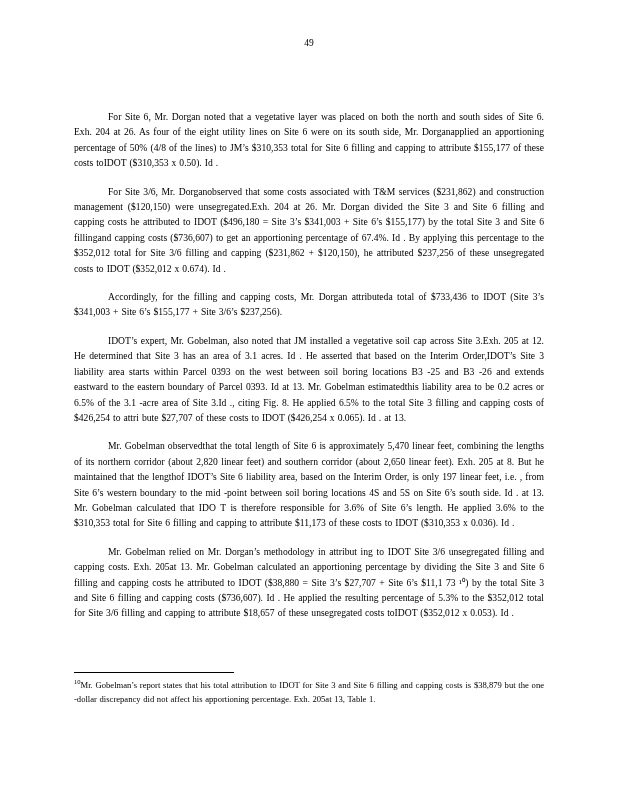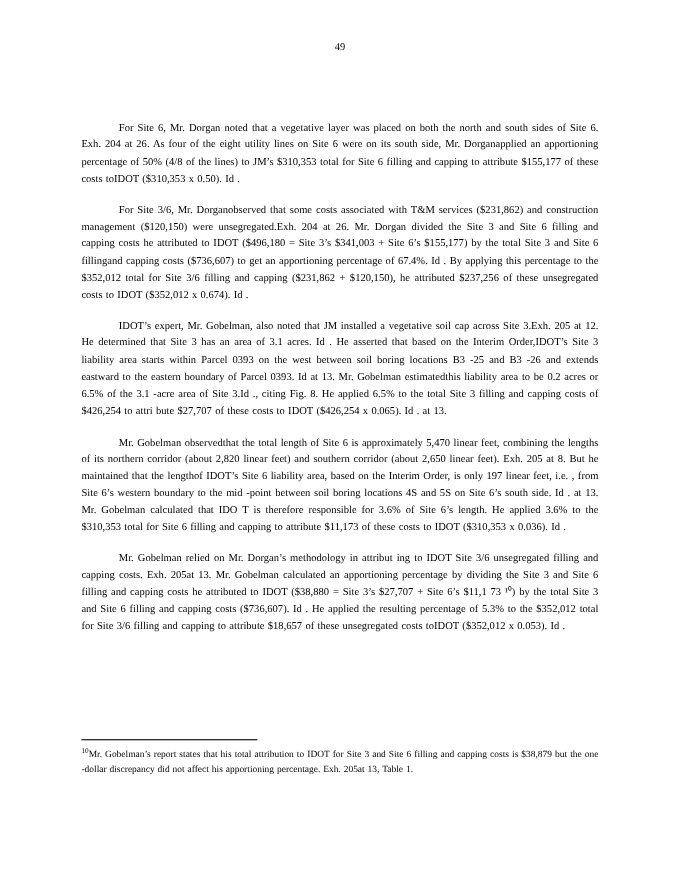--- a/index.html
+++ b/index.html
@@ -69,20 +69,21 @@
 </head>
 <body>
 
 <div class="page">
 
   <div class="page-number">49</div>
 
   <div class="body-block">
     <p class="para">For Site 6, Mr. Dorgan  noted that a vegetative  layer was placed  on both the north  and south  sides of Site 6.  Exh.  204  at 26.  As four of the eight utility lines on Site 6 were  on its south side,  Mr. Dorganapplied   an apportioning   percentage  of 50%  (4/8  of the lines)  to JM’s  $310,353 total  for  Site 6 filling  and capping   to attribute  $155,177   of these  costs  toIDOT  ($310,353  x 0.50).  Id  .</p>
     <p class="para">For  Site 3/6,  Mr. Dorganobserved    that  some  costs  associated   with  T&amp;M  services ($231,862)  and construction  management  ($120,150)  were  unsegregated.Exh.   204  at 26.  Mr. Dorgan  divided  the Site 3 and Site 6 filling  and capping  costs  he attributed  to IDOT  ($496,180  = Site 3’s  $341,003  + Site 6’s  $155,177)  by the total  Site 3 and Site 6 fillingand   capping   costs ($736,607)  to get an apportioning  percentage  of 67.4%.  Id  .  By applying  this percentage  to the $352,012  total  for Site 3/6 filling  and capping  ($231,862  + $120,150),  he attributed  $237,256  of these  unsegregated   costs  to IDOT  ($352,012  x 0.674).  Id  .</p>
+    <p class="para">Accordingly,   for the filling  and capping  costs,  Mr. Dorgan  attributeda   total  of $733,436 to IDOT  (Site  3’s  $341,003   + Site 6’s  $155,177   + Site 3/6’s  $237,256).</p>
     <p class="para">IDOT’s  expert,  Mr. Gobelman,  also  noted  that JM installed  a vegetative  soil cap across Site 3.Exh.  205  at 12.  He determined   that  Site 3 has an area  of 3.1 acres.  Id  .  He asserted  that based  on the Interim  Order,IDOT’s    Site  3 liability  area  starts  within  Parcel   0393  on the west between  soil boring  locations  B3 -25 and B3 -26 and extends  eastward  to the eastern  boundary  of Parcel   0393.  Id  at 13.  Mr. Gobelman  estimatedthis   liability  area  to be 0.2 acres  or 6.5%  of the 3.1 -acre  area  of Site 3.Id  ., citing   Fig.  8. He applied  6.5%  to the total  Site 3 filling  and capping costs  of $426,254  to attri bute  $27,707  of these  costs  to IDOT  ($426,254  x 0.065).  Id  .  at 13.</p>
     <p class="para">Mr. Gobelman  observedthat   the total  length  of Site 6 is approximately   5,470  linear  feet, combining   the  lengths  of its northern  corridor   (about  2,820  linear  feet)  and southern  corridor (about  2,650  linear  feet).  Exh.  205  at 8.  But he maintained   that the lengthof   IDOT’s  Site 6 liability   area,  based  on the Interim   Order,  is only  197  linear  feet,  i.e.  , from  Site 6’s  western boundary  to the mid -point  between  soil boring  locations  4S and 5S on Site 6’s  south  side. Id  . at 13.  Mr. Gobelman  calculated   that  IDO T is therefore  responsible   for 3.6%  of Site 6’s  length.   He applied  3.6%  to the $310,353  total  for Site 6 filling  and capping  to attribute  $11,173  of these costs  to IDOT  ($310,353  x 0.036).  Id  .</p>
     <p class="para">Mr. Gobelman  relied  on Mr. Dorgan’s  methodology   in attribut ing to IDOT  Site 3/6 unsegregated   filling  and capping  costs.  Exh.  205at  13.  Mr. Gobelman  calculated   an apportioning   percentage   by dividing  the Site 3 and Site 6 filling  and capping  costs  he attributed to IDOT  ($38,880  = Site 3’s  $27,707  + Site 6’s  $11,1 73 ¹⁰)  by the total  Site 3 and Site 6 filling and capping  costs  ($736,607).  Id  .  He applied  the resulting  percentage   of 5.3%  to the $352,012 total  for Site 3/6 filling  and capping  to attribute  $18,657  of these  unsegregated   costs  toIDOT ($352,012  x 0.053).  Id  .</p>
   </div>
 
   <div class="footnote-rule"></div>
 
   <div class="footnote-block">
     <p class="footnote"><sup>10</sup><span>Mr. Gobelman’s   report  states  that  his total  attribution   to IDOT  for Site  3 and Site  6 filling  and capping  costs  is $38,879  but the one -dollar  discrepancy   did not affect  his apportioning percentage.   Exh.  205at  13, Table  1.</span></p>
   </div>

